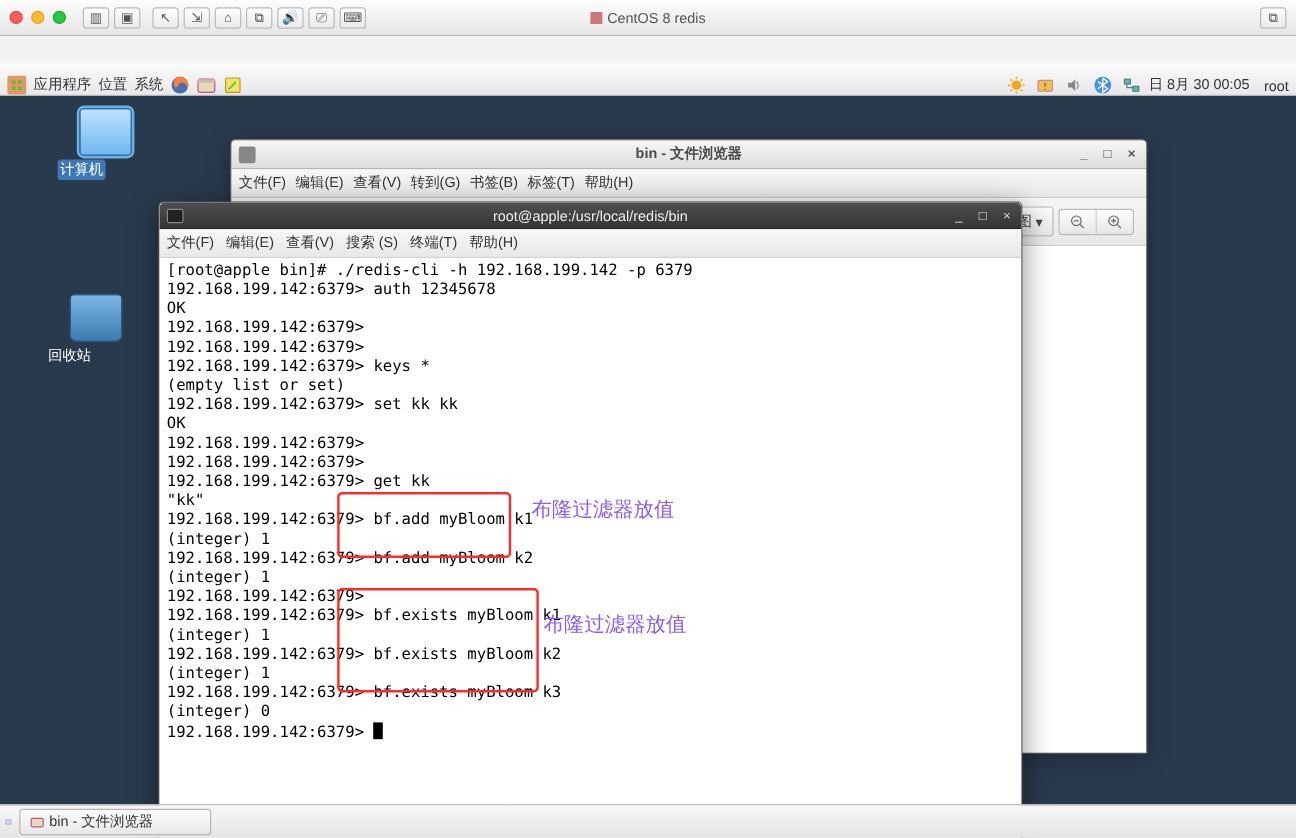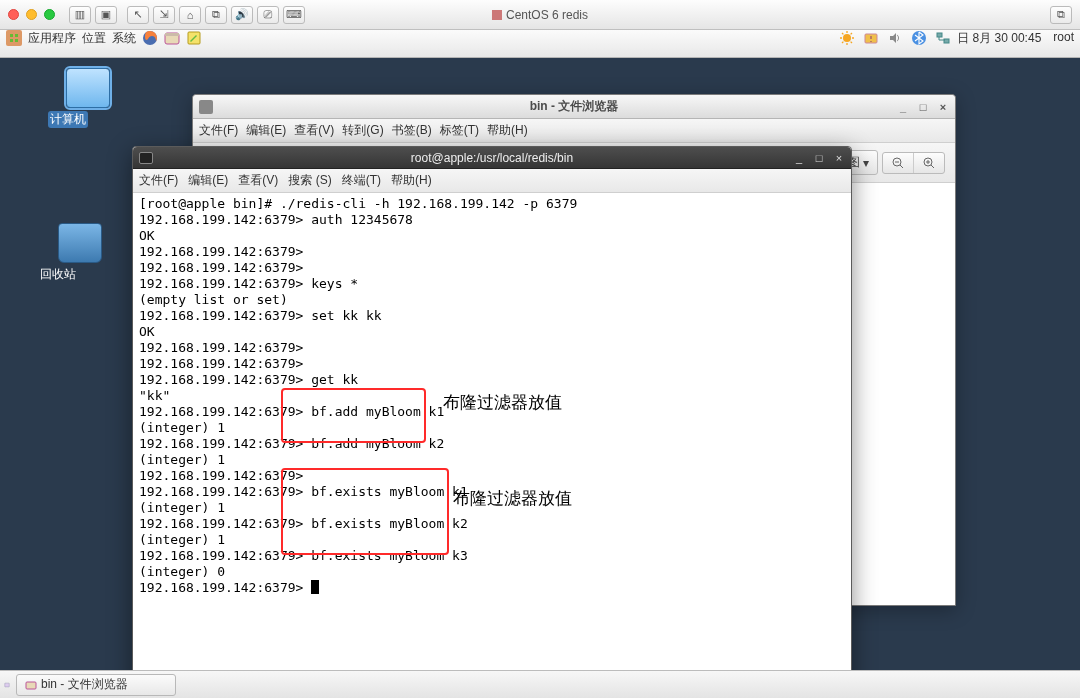--- a/index.html
+++ b/index.html
@@ -13,21 +13,21 @@
   .tl.r { background:#ff5f57; border:1px solid #e04640; }
   .tl.y { background:#ffbd2e; border:1px solid #dfa022; }
   .tl.g { background:#28c940; border:1px solid #17a82f; }
   .host-btn-grp { display:flex; gap:4px; margin-right:10px; }
   .host-btn { width:22px; height:18px; background:linear-gradient(#fefefe,#eaeaea); border:1px solid #bbb; border-radius:3px; display:flex; align-items:center; justify-content:center; font-size:11px; color:#555; }
   .host-title { position:absolute; left:50%; transform:translateX(-50%); display:flex; align-items:center; gap:4px; font-size:12px; color:#555; }
   .host-title .sq { width:10px; height:10px; background:#c77; display:inline-block; }
   .host-right { margin-left:auto; }
 
   
-  .gnome-bar { height:28px; background:linear-gradient(#fbfbfb,#e8e8e8); border-bottom:1px solid #b5b5b5; display:flex; align-items:flex-start; padding:0 6px; font-size:12px; color:#333; gap:6px; }
+  .gnome-bar { height:28px; background:linear-gradient(#fbfbfb,#e8e8e8); border-bottom:1px solid #b5b5b5; display:flex; align-items:flex-end; padding:0 6px; font-size:12px; color:#333; gap:6px;margin-top:22px; }
   .gnome-bar .app-icon { width:16px; height:16px; }
   .gnome-bar .spacer { flex:1; }
   .gnome-bar .date { font-size:12px; color:#333; }
 
   
   .desktop { position:relative; width:1080px; height: calc(698px - 30px - 28px - 28px); background:#2a3a4d; }
   .d-icon { position:absolute; width:80px; color:#fff; font-size:12px; }
   .d-icon .ic { width:44px; height:40px; margin:0 auto 3px; border-radius:4px; }
   .ic.computer { background:linear-gradient(#9fd3ff,#4fa2e0); border:1px solid #2d6ea5; }
   .ic.computer.sel { outline:2px solid #6fb0e8; background:linear-gradient(#bfe3ff,#6fb7ee); }
@@ -55,21 +55,21 @@
   .term-title { height:22px; background:linear-gradient(#4e4e4e,#353535); border-bottom:1px solid #222; display:flex; align-items:center; justify-content:center; font-size:12px; color:#eee; position:relative; border-radius:4px 4px 0 0; }
   .term-title .left-ic { position:absolute; left:6px; width:14px; height:12px; background:#222; border:1px solid #888; border-radius:2px; }
   .term-title .wbtns { position:absolute; right:4px; display:flex; gap:4px; font-size:11px; color:#ddd; }
   .term-title .wbtn { width:16px; height:14px; display:flex; align-items:center; justify-content:center; }
   .term-menu { height:24px; background:linear-gradient(#f6f6f6,#e8e8e8); border-bottom:1px solid #cfcfcf; display:flex; align-items:center; font-size:12px; color:#333; padding-left:6px; gap:10px; }
   .term-body { background:#fff; padding:3px 6px 18px 6px; font-family: "DejaVu Sans Mono","Menlo","Consolas",monospace; font-size:13px; line-height:16px; color:#000; white-space:pre; position:relative; }
   .cursor { display:inline-block; width:8px; height:14px; background:#000; vertical-align:-2px; }
 
   
   .redbox { position:absolute; border:2px solid #ff2a2a; border-radius:4px; pointer-events:none; }
-  .redtext { position:absolute; color:#000000; font-size:17px; font-family:"Songti SC","SimSun",serif; }
+  .redtext { position:absolute; color:#8b5cf6; font-size:17px; font-family:"Songti SC","SimSun",serif; }
 
   
   .taskbar { position:absolute; left:0; bottom:0; height:28px; width:1080px; background:linear-gradient(#f7f7f7,#e4e4e4); border-top:1px solid #bcbcbc; display:flex; align-items:center; padding:0 4px; gap:6px; font-size:12px; color:#333; }
   .task-item { display:flex; align-items:center; gap:4px; border:1px solid #b8b8b8; background:linear-gradient(#fbfbfb,#e8e8e8); border-radius:3px; padding:2px 8px; height:22px; min-width:160px; }
   .task-item .tick { width:12px; height:12px; }
   .task-item.sep { min-width:6px; width:6px; padding:0; border:none; background:none; }
 
   
   .tray { display:flex; gap:8px; align-items:center; }
   .tray .ti { width:16px; height:16px; display:block; }
@@ -92,21 +92,21 @@
     <div class="host-btn">↖</div>
     <div class="host-btn">⇲</div>
     <div class="host-btn">⌂</div>
     <div class="host-btn">⧉</div>
     <div class="host-btn">🔊</div>
     <div class="host-btn">⎚</div>
     <div class="host-btn">⌨</div>
   </div>
   <div class="host-title">
     <span class="sq"></span>
-    <span>CentOS 6 redis</span>
+    <span>CentOS 8 redis</span>
   </div>
   <div class="host-right">
     <div class="host-btn">⧉</div>
   </div>
 </div>
 
 <div class="gnome-bar">
   <svg class="app-icon" viewBox="0 0 16 16">
       <rect width="16" height="16" fill="#d96" rx="2"></rect>
       <path d="M4 4h3v3H4zM9 4h3v3H9zM4 9h3v3H4zM9 9h3v3H9z" fill="#6b3"></path>
@@ -145,21 +145,21 @@
     <svg class="ti" viewBox="0 0 16 16">
         <circle cx="8" cy="8" r="7" fill="#4a90e2"></circle>
         <path d="M8 2v12l4-3-8-6m0 6l8-6-4-3" stroke="#fff" fill="none" stroke-width="1.1"></path>
       </svg>
     <svg class="ti" viewBox="0 0 16 16">
         <rect x="2" y="3" width="5" height="4" fill="#7aa" stroke="#488"></rect>
         <rect x="9" y="9" width="5" height="4" fill="#7aa" stroke="#488"></rect>
         <path d="M4 7v3h6" stroke="#488" fill="none"></path>
       </svg>
   </div>
-  <span class="date">日 8月 30 00:45</span>
+  <span class="date">日 8月 30 00:05</span>
   <span style="margin-left:6px;">root</span>
 </div>
 
 <div class="desktop">
 
   <div class="d-icon" style="left:48px; top:10px;">
     <div class="ic computer sel"></div>
     <span class="lbl sel">计算机</span>
   </div>
   <div class="d-icon" style="left:40px; top:165px;">

